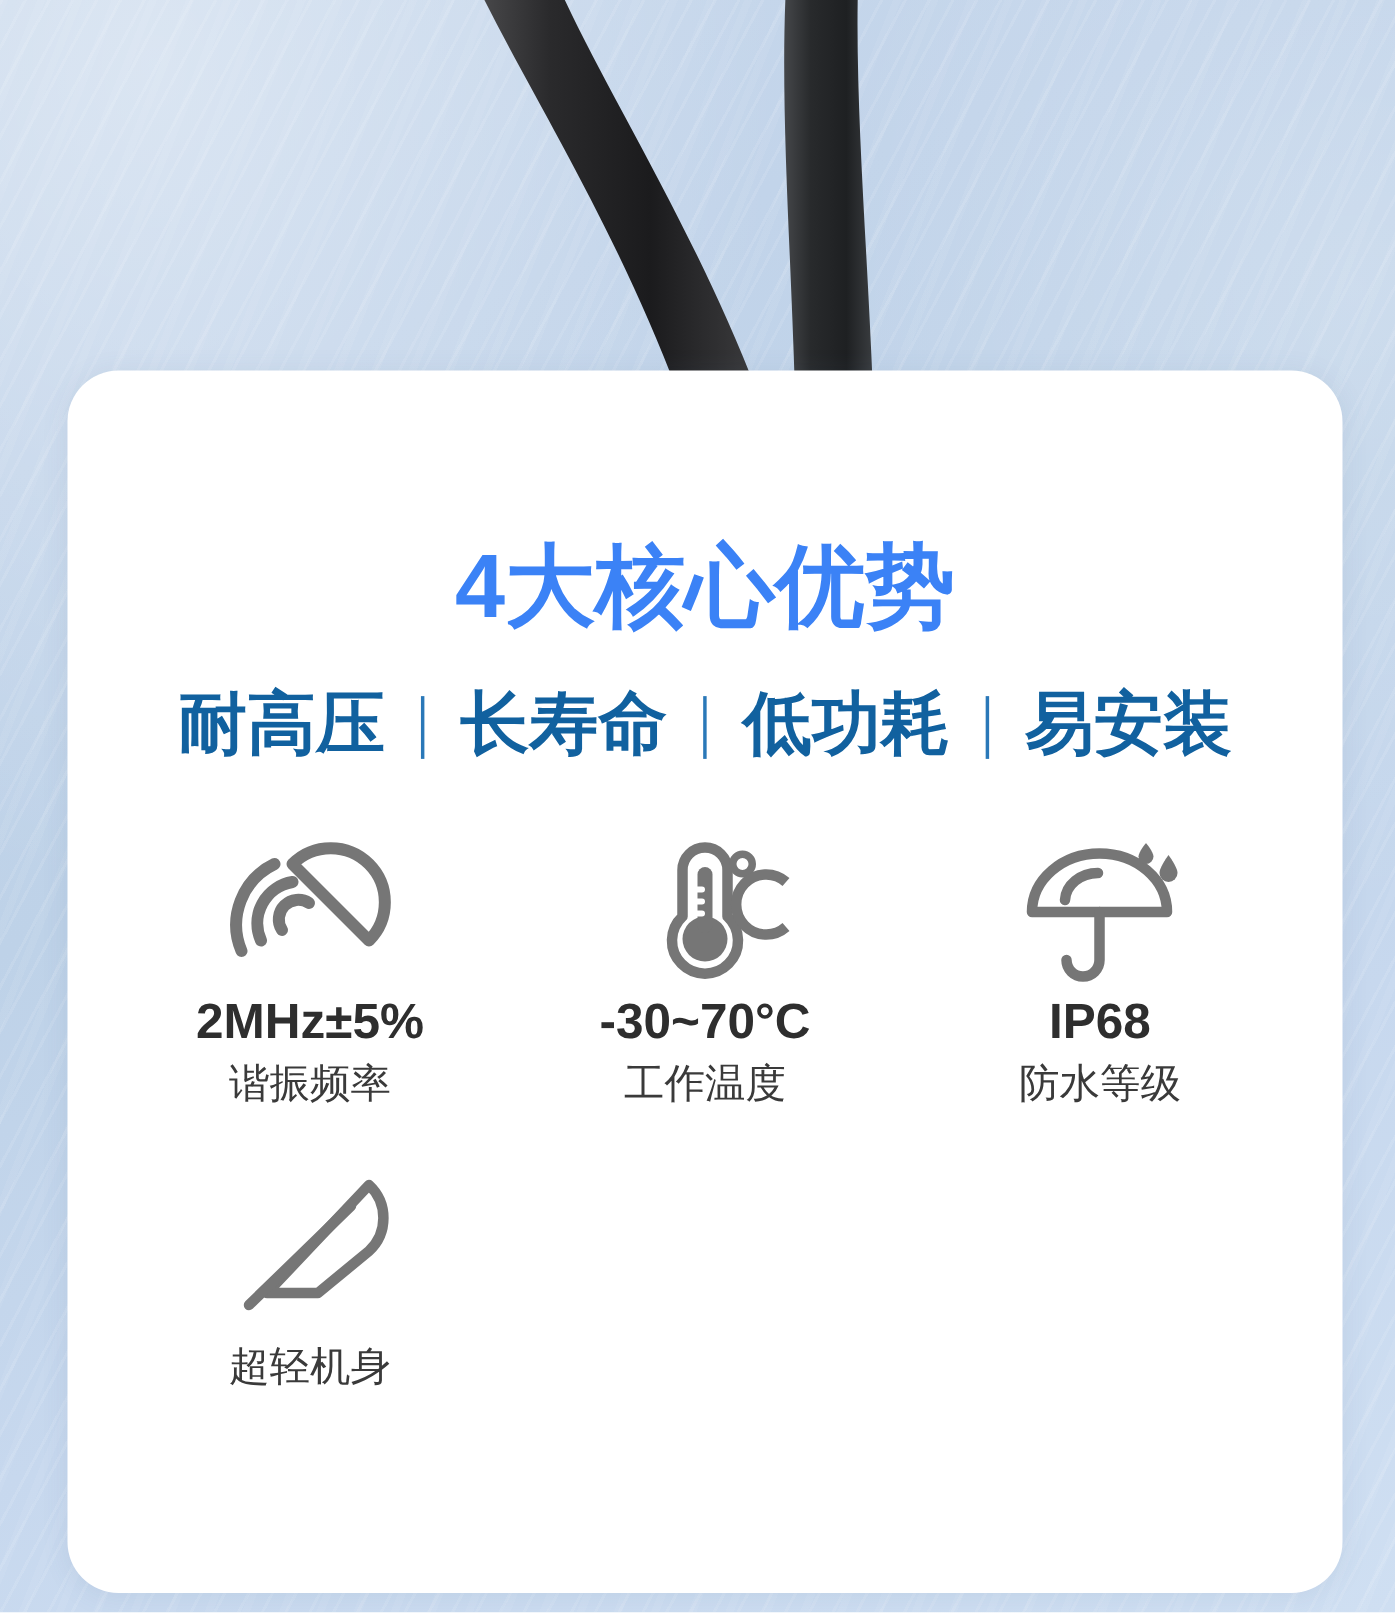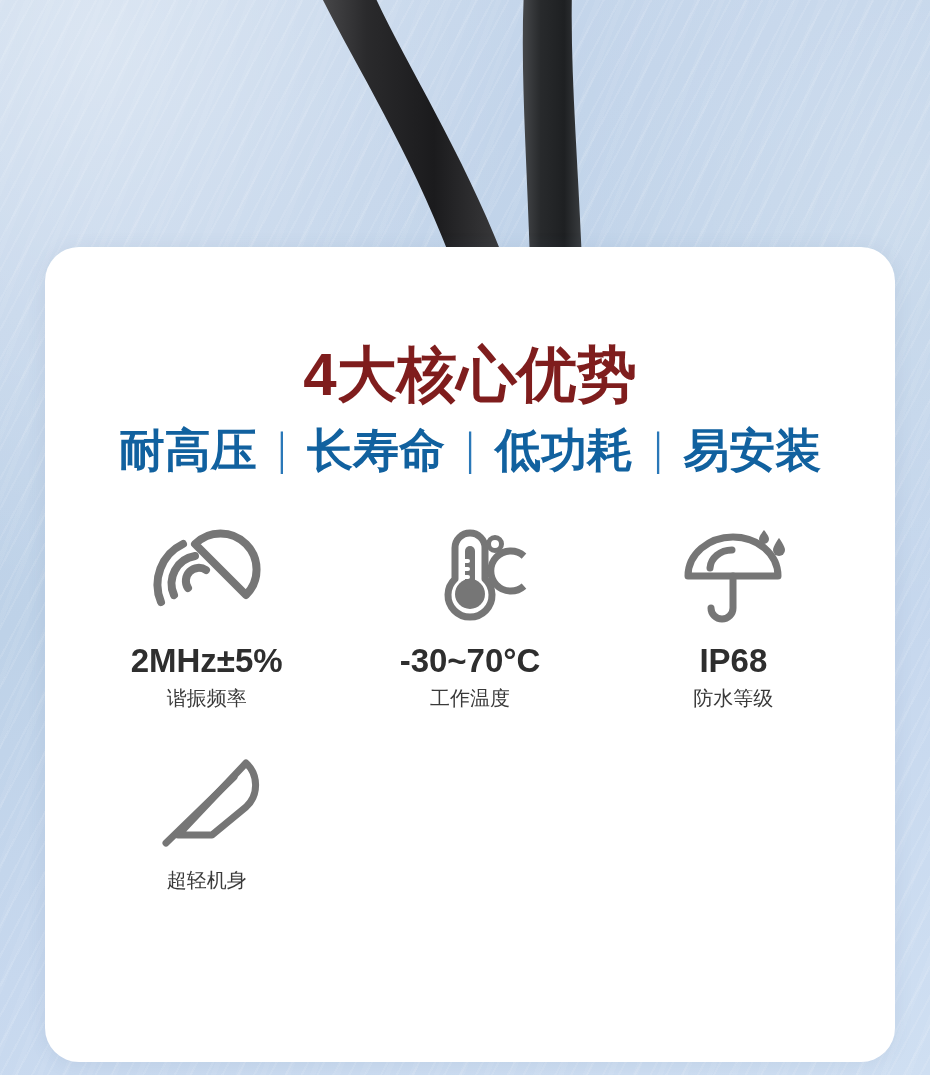--- a/index.html
+++ b/index.html
@@ -74,27 +74,27 @@
     top: 247px;
     width: 850px;
     height: 815px;
     background: #ffffff;
     border-radius: 34px;
     box-shadow: 0 2px 18px rgba(80,110,150,0.10);
     overflow: hidden;
   }
 
   .title {
-    margin: 0;
+    margin: 16px;
     padding-top: 98px;
     text-align: center;
     font-size: 60px;
     line-height: 1.0;
     font-weight: 700;
-    color: #7f1d1d;
+    color: #3b82f6;
     letter-spacing: 0px;
   }
 
   .subtitle {
     margin: 0;
     padding-top: 23px;
     text-align: center;
     font-size: 46px;
     line-height: 1.0;
     font-weight: 700;
@@ -127,31 +127,31 @@
 
   .feature-icon {
     height: 118px;
     width: 130px;
     display: flex;
     align-items: center;
     justify-content: center;
   }
 
   .feature-value {
-    margin-top: 12px;
+    margin-top: 0;
     font-size: 33px;
     font-weight: 700;
     color: #2e2e2e;
     line-height: 1.05;
     white-space: nowrap;
   }
 
   .feature-label {
     margin-top: 9px;
-    font-size: 20px;
+    font-size: 27px;
     font-weight: 400;
     color: #3a3a3a;
     line-height: 1.05;
     white-space: nowrap;
   }
 </style>
 </head>
 <body>
 
 <div class="page">

